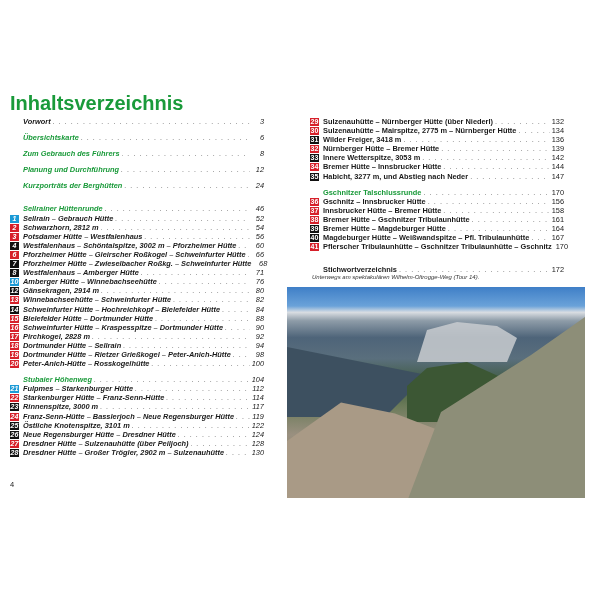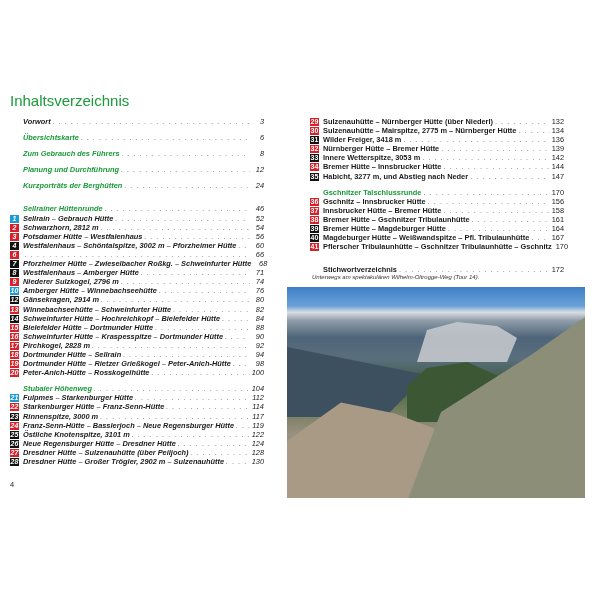--- a/index.html
+++ b/index.html
@@ -1,17 +1,17 @@
 <!DOCTYPE html>
 <html><head>
 <meta charset="utf-8">
 <style>
   html, body { margin:0; padding:0; background:#ffffff; }
   body { width:600px; height:600px; position:relative; overflow:hidden; font-family:"Liberation Sans", sans-serif; color:#1a1a1a; }
-  .title { position:absolute; left:10px; top:92px; font-size:15px; font-weight:normal; color:#1a9a3a; }
+  .title { position:absolute; left:10px; top:92px; font-size:20px; font-weight:bold; color:#1a9a3a; }
   .col { position:absolute; }
   .col.left { left:10px; top:117px; width:254px;font-style:italic; }
   .col.right { left:310px; top:117px; width:254px; }
   .row { display:flex; align-items:baseline; font-size:7.4px; line-height:9.1px; font-weight:bold; white-space:nowrap; }
   .row .badge { display:inline-block; width:9px; height:8px; margin-right:4px; font-size:7px; line-height:8px; text-align:center; color:#fff; flex:none; }
   .row .nb { width:13px; flex:none; }
   .row .ind { width:28px; flex:none; }
   .row .lbl { flex:none; }
   .row .dots { flex:1; overflow:hidden; color:#666; font-weight:normal; letter-spacing:1px; margin:0 2px; }
   .row .dots::before { content:". . . . . . . . . . . . . . . . . . . . . . . . . . . . . . . . . . . . . . . . . . . . . . . . . . . . . . . . . . . . . . . . . . . . . . . . . . . . . . . . ."; }
@@ -98,40 +98,35 @@
       <span class="pg">56</span>
     </div>
     <div class="row">
       <span class="badge b-black">4</span>
       <span class="lbl">Westfalenhaus – Schöntalspitze, 3002 m – Pforzheimer Hütte</span>
       <span class="dots"></span>
       <span class="pg">60</span>
     </div>
     <div class="row">
       <span class="badge b-red">6</span>
+      <span class="lbl">Pforzheimer Hütte – Gleirscher Roßkogel – Schweinfurter Hütte</span>
       <span class="dots"></span>
       <span class="pg">66</span>
     </div>
     <div class="row">
       <span class="badge b-black">7</span>
       <span class="lbl">Pforzheimer Hütte – Zwieselbacher Roßkg. – Schweinfurter Hütte</span>
       <span class="dots"></span>
       <span class="pg">68</span>
     </div>
     <div class="row">
       <span class="badge b-black">8</span>
       <span class="lbl">Westfalenhaus – Amberger Hütte</span>
       <span class="dots"></span>
       <span class="pg">71</span>
-    </div>
-    <div class="row">
-      <span class="badge b-red">9</span>
-      <span class="lbl">Niederer Sulzkogel, 2796 m</span>
-      <span class="dots"></span>
-      <span class="pg">74</span>
     </div>
     <div class="row">
       <span class="badge b-blue">10</span>
       <span class="lbl">Amberger Hütte – Winnebachseehütte</span>
       <span class="dots"></span>
       <span class="pg">76</span>
     </div>
     <div class="row">
       <span class="badge b-black">12</span>
       <span class="lbl">Gänsekragen, 2914 m</span>

